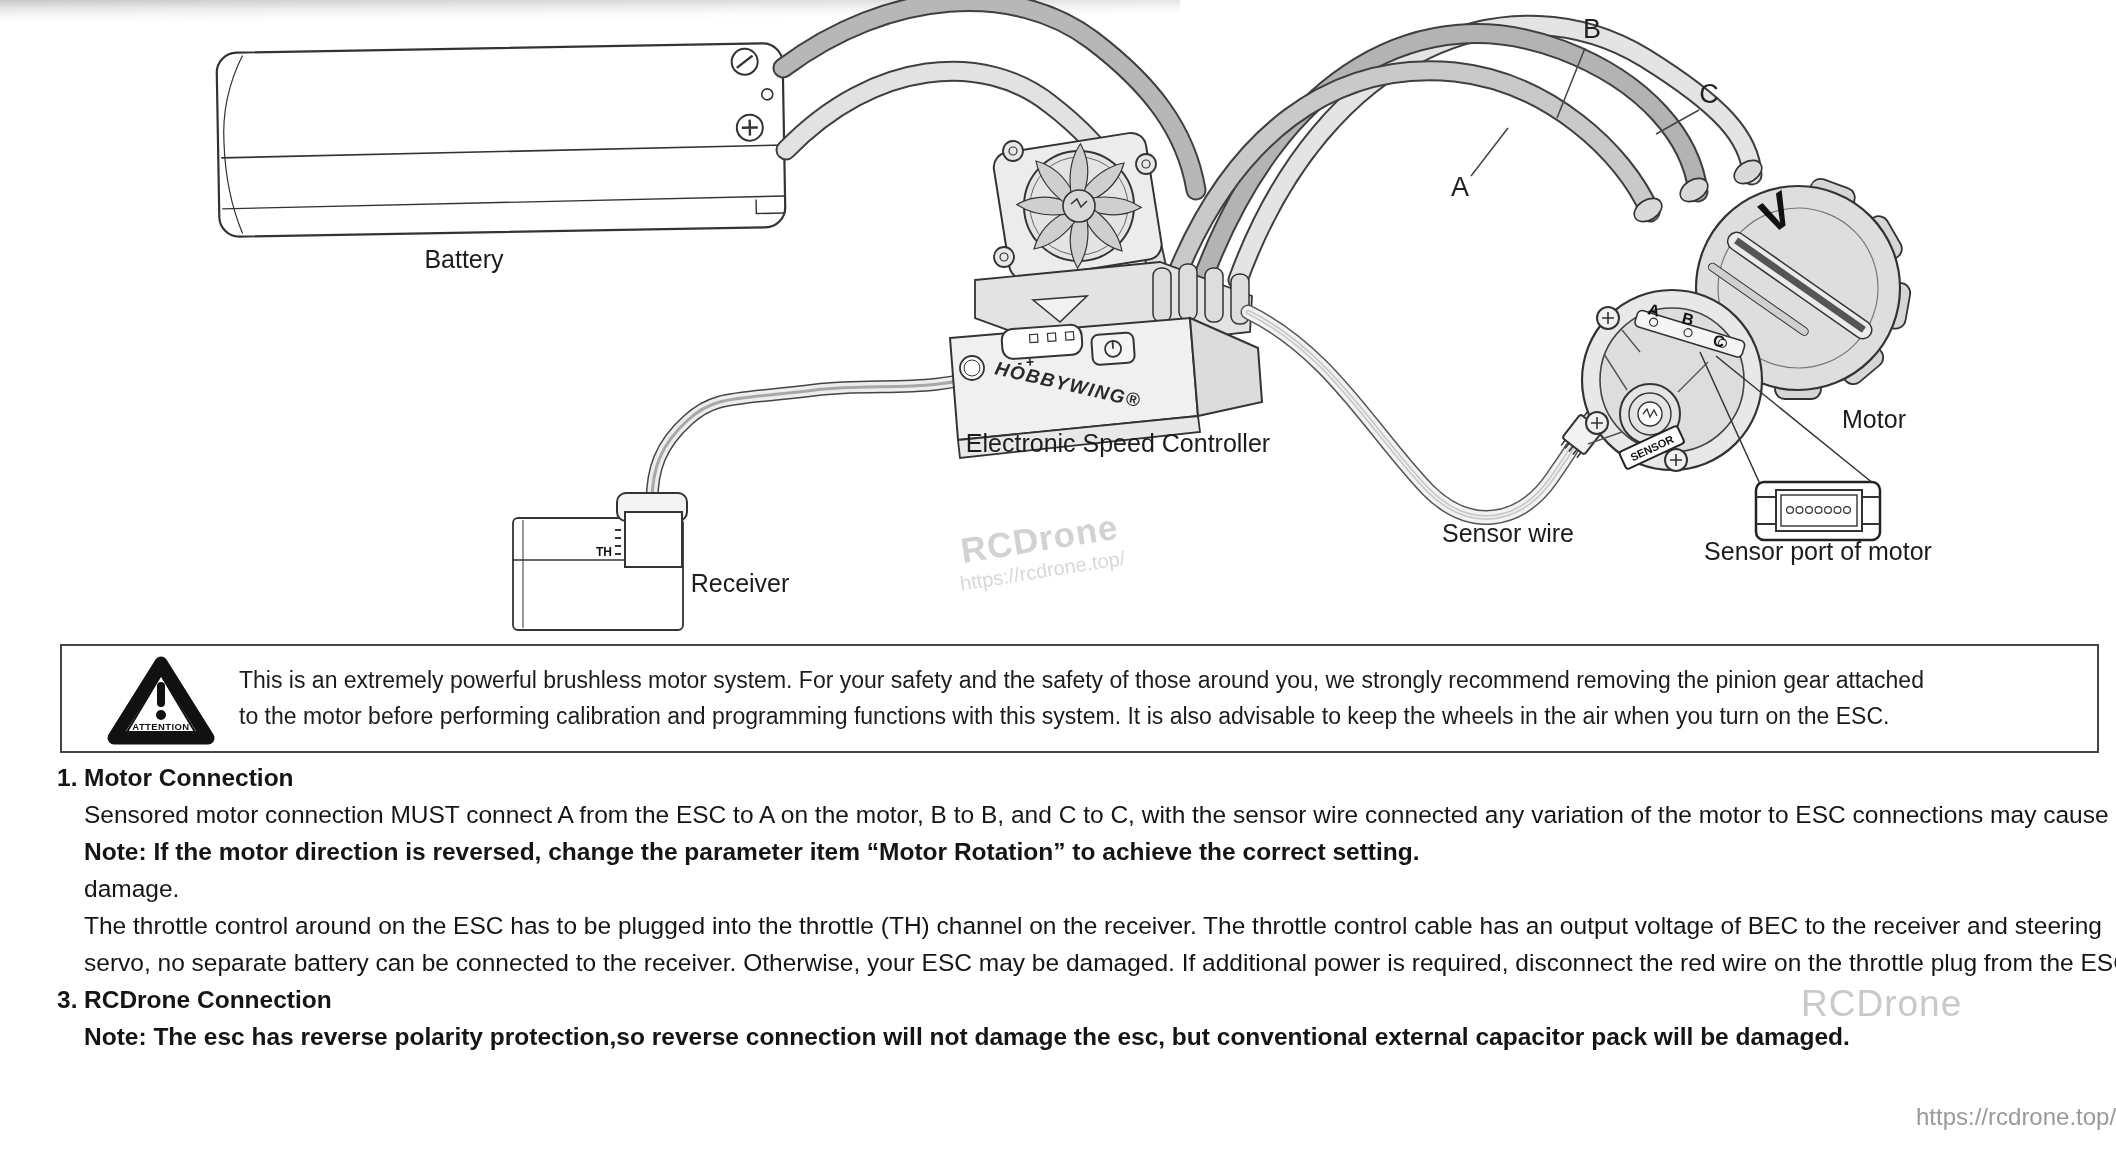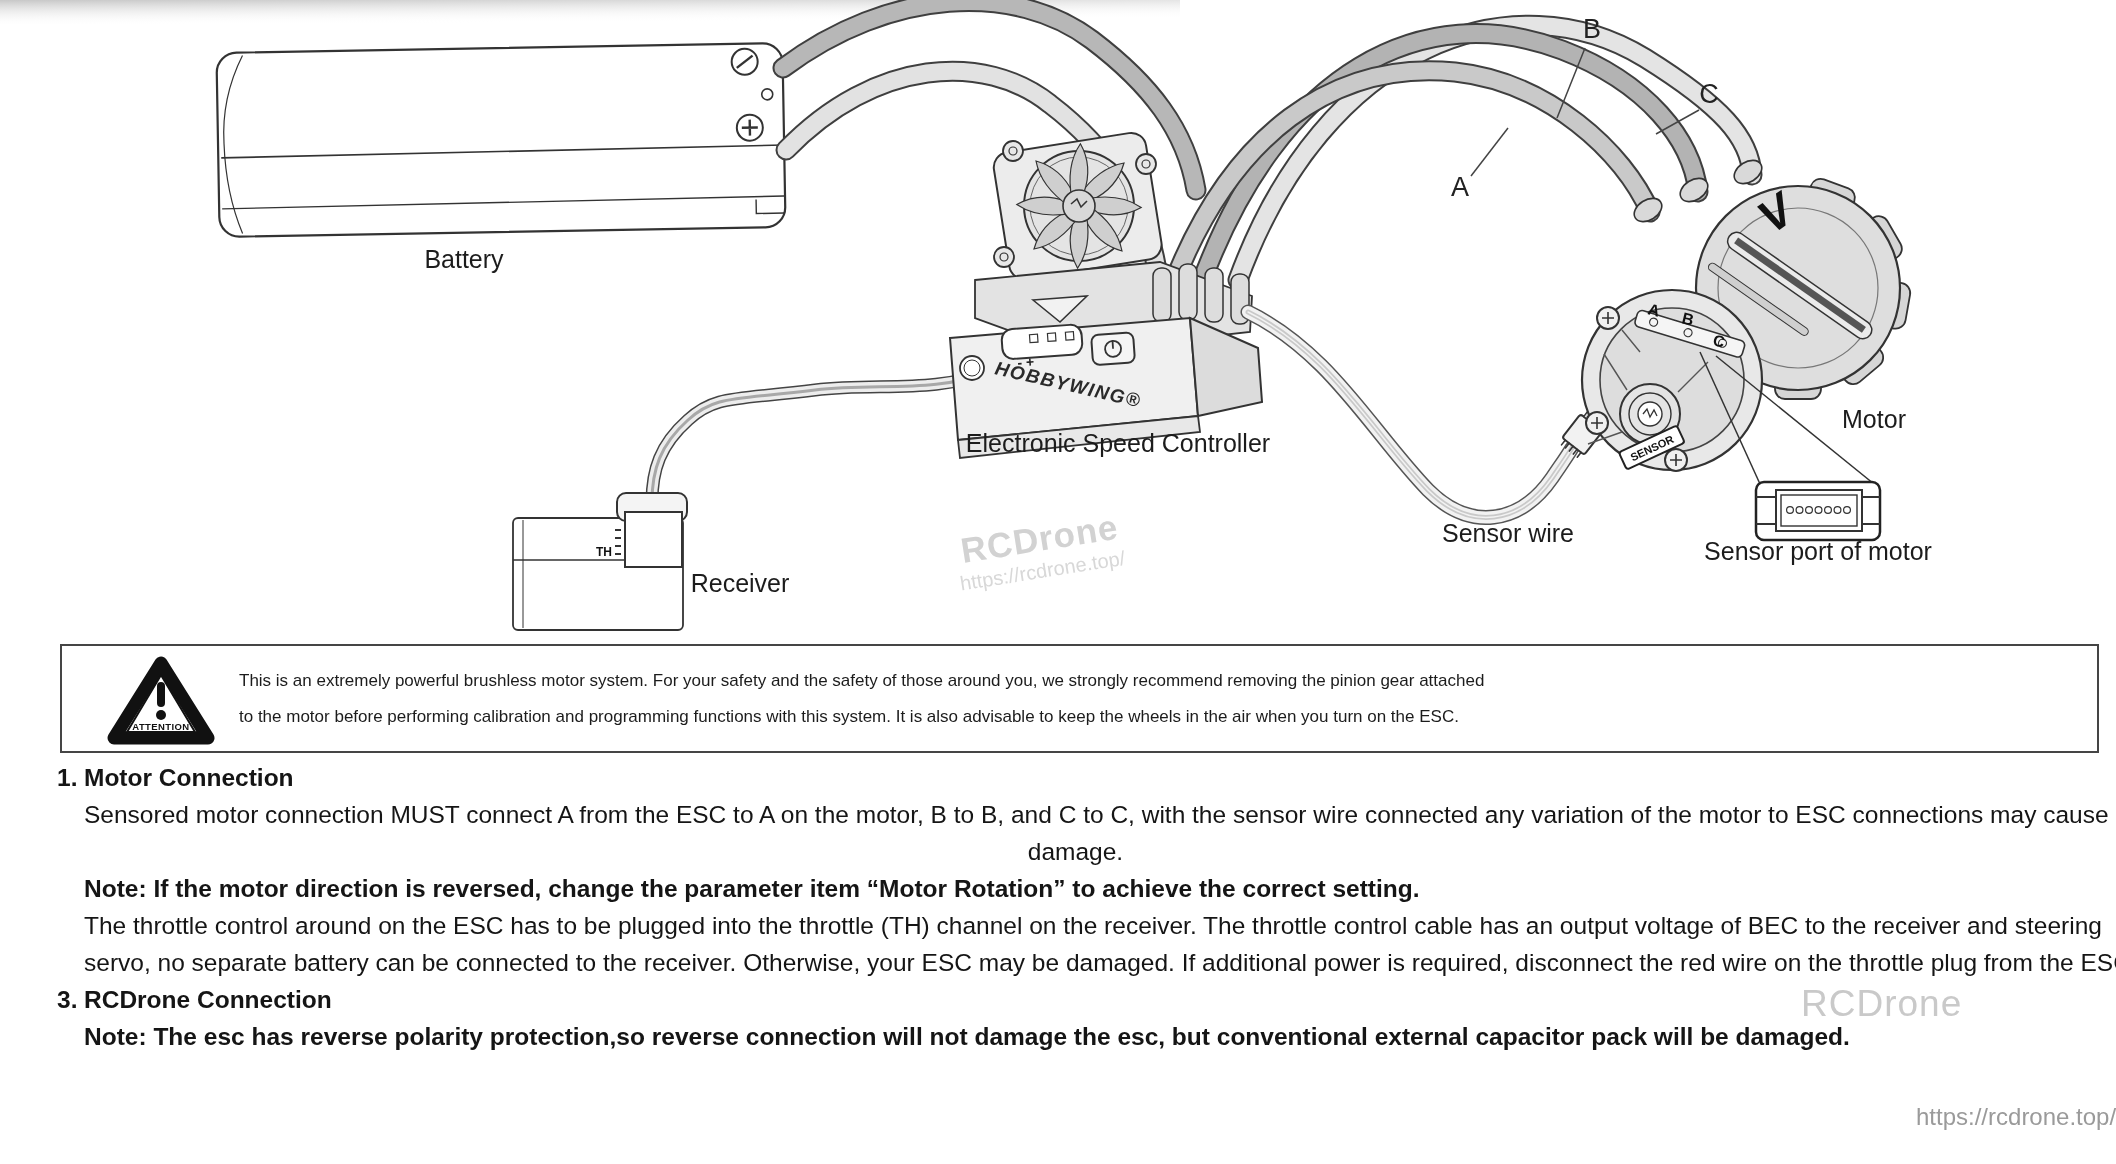--- a/index.html
+++ b/index.html
@@ -3,28 +3,28 @@
 <meta charset="utf-8">
 <style>
   html,body{margin:0;padding:0;background:#ffffff;}
   .page{position:relative;width:2116px;height:1164px;background:#fff;overflow:hidden;
         font-family:"Liberation Sans", sans-serif;color:#1a1a1a;}
   svg text{font-family:"Liberation Sans", sans-serif;}
   .diagram-svg{position:absolute;left:0;top:0;z-index:1;}
   .warn-box{position:absolute;left:60px;top:644px;width:2039px;height:109px;
             border:2px solid #454545;background:#fff;box-sizing:border-box;z-index:2;}
   .warn-icon{position:absolute;left:44px;top:6px;width:110px;height:96px;}
-  .warn-text{position:absolute;left:177px;top:17px;font-size:17px;line-height:35.5px;
+  .warn-text{position:absolute;left:177px;top:17px;font-size:23px;line-height:35.5px;
              color:#1c1c1c;white-space:nowrap;}
   .instructions{position:absolute;left:57px;top:759px;width:2010px;z-index:3;
                 font-size:24.5px;line-height:37px;color:#151515;}
   .instructions .row{white-space:nowrap;height:37px;}
   .sec-h{font-weight:bold;}
   .sec-h .num{display:inline-block;min-width:27px;}
-  .body-line{padding-left:27px;text-align:center;}
+  .body-line{padding-left:27px;}
   .note-line{padding-left:27px;font-weight:bold;}
   .wm-right{position:absolute;left:1801px;top:983px;z-index:2;font-size:37px;
             color:#c9c9c9;letter-spacing:1px;}
   .bottom-url{position:absolute;left:1916px;top:1103px;z-index:3;font-size:24px;color:#9a9a9a;}
 </style>
 </head>
 <body>
 
 <div class="page">
 
@@ -264,22 +264,22 @@
   </div>
 
   <div class="wm-right">RCDrone</div>
 
   <div class="instructions">
 
     <div class="row sec-h">
       <span class="num">1.</span><span>Motor Connection</span>
     </div>
     <div class="row body-line">Sensored motor connection MUST connect A from the ESC to A on the motor, B to B, and C to C, with the sensor wire connected any variation of the motor to ESC connections may cause</div>
+    <div class="row note-line">Note: If the motor direction is reversed, change the parameter item “Motor Rotation” to achieve the correct setting.</div>
     <div class="row body-line">damage.</div>
-    <div class="row note-line">Note: If the motor direction is reversed, change the parameter item “Motor Rotation” to achieve the correct setting.</div>
 
     <div class="row body-line">The throttle control around on the ESC has to be plugged into the throttle (TH) channel on the receiver. The throttle control cable has an output voltage of BEC to the receiver and steering</div>
     <div class="row body-line">servo, no separate battery can be connected to the receiver. Otherwise, your ESC may be damaged. If additional power is required, disconnect the red wire on the throttle plug from the ESC.</div>
 
     <div class="row sec-h">
       <span class="num">3.</span><span>RCDrone Connection</span>
     </div>
     <div class="row note-line">Note: The esc has reverse polarity protection,so reverse connection will not damage the esc, but conventional external capacitor pack will be damaged.</div>
 
   </div>

